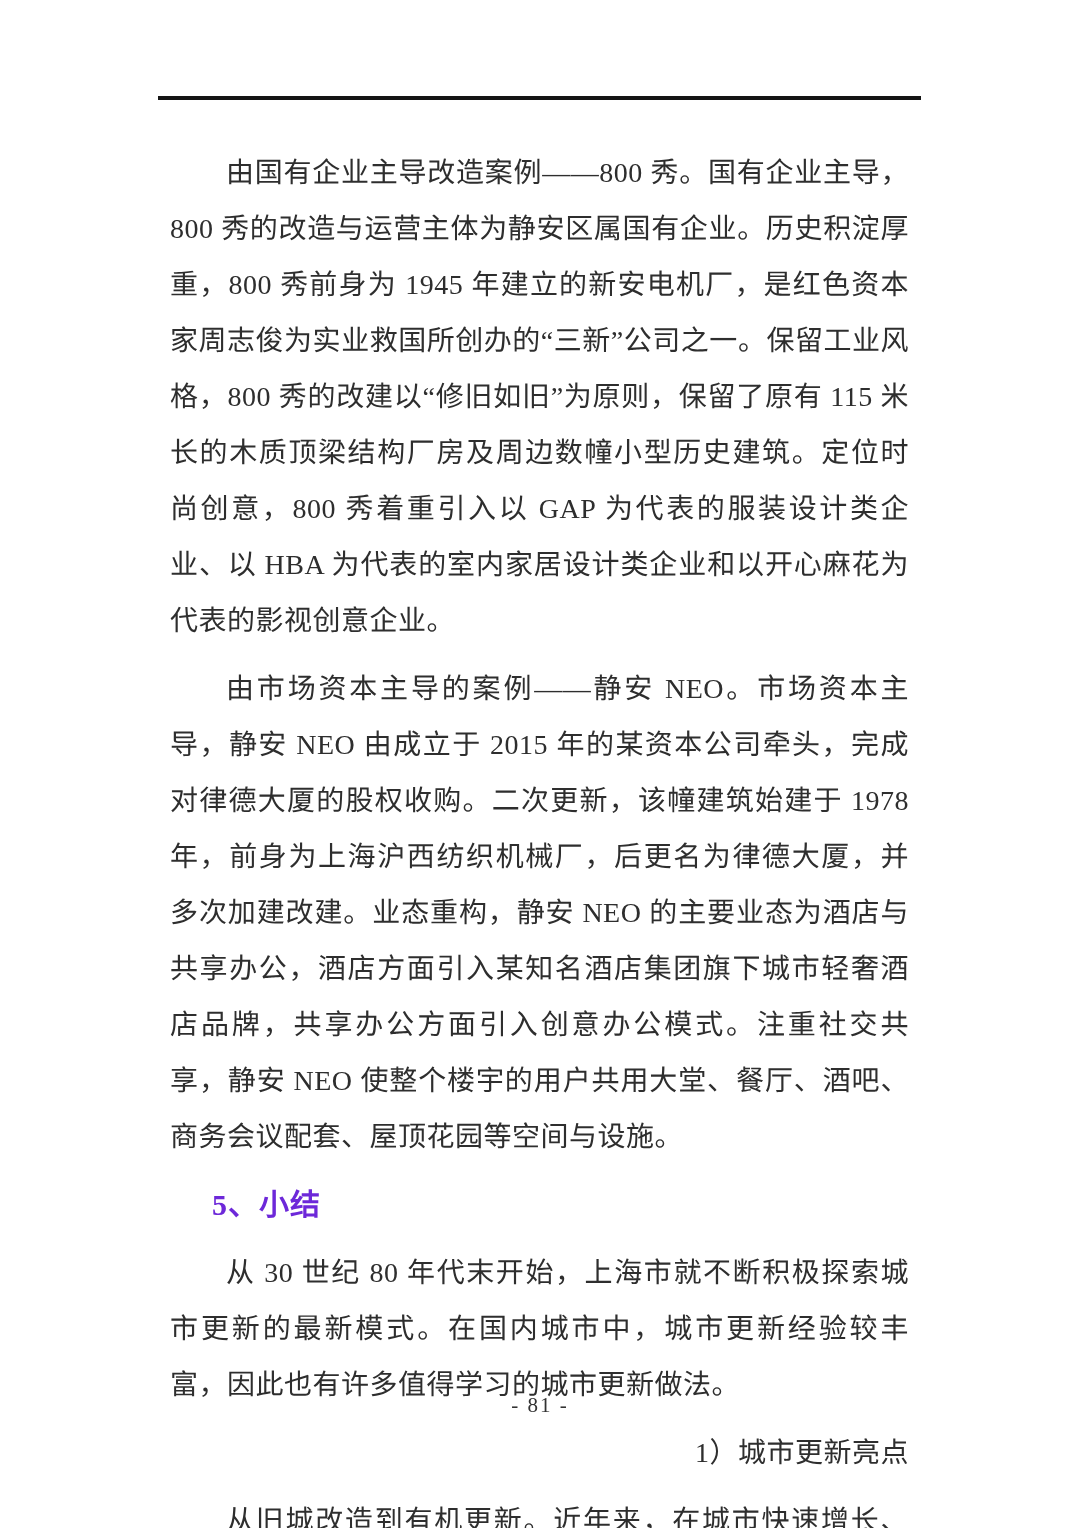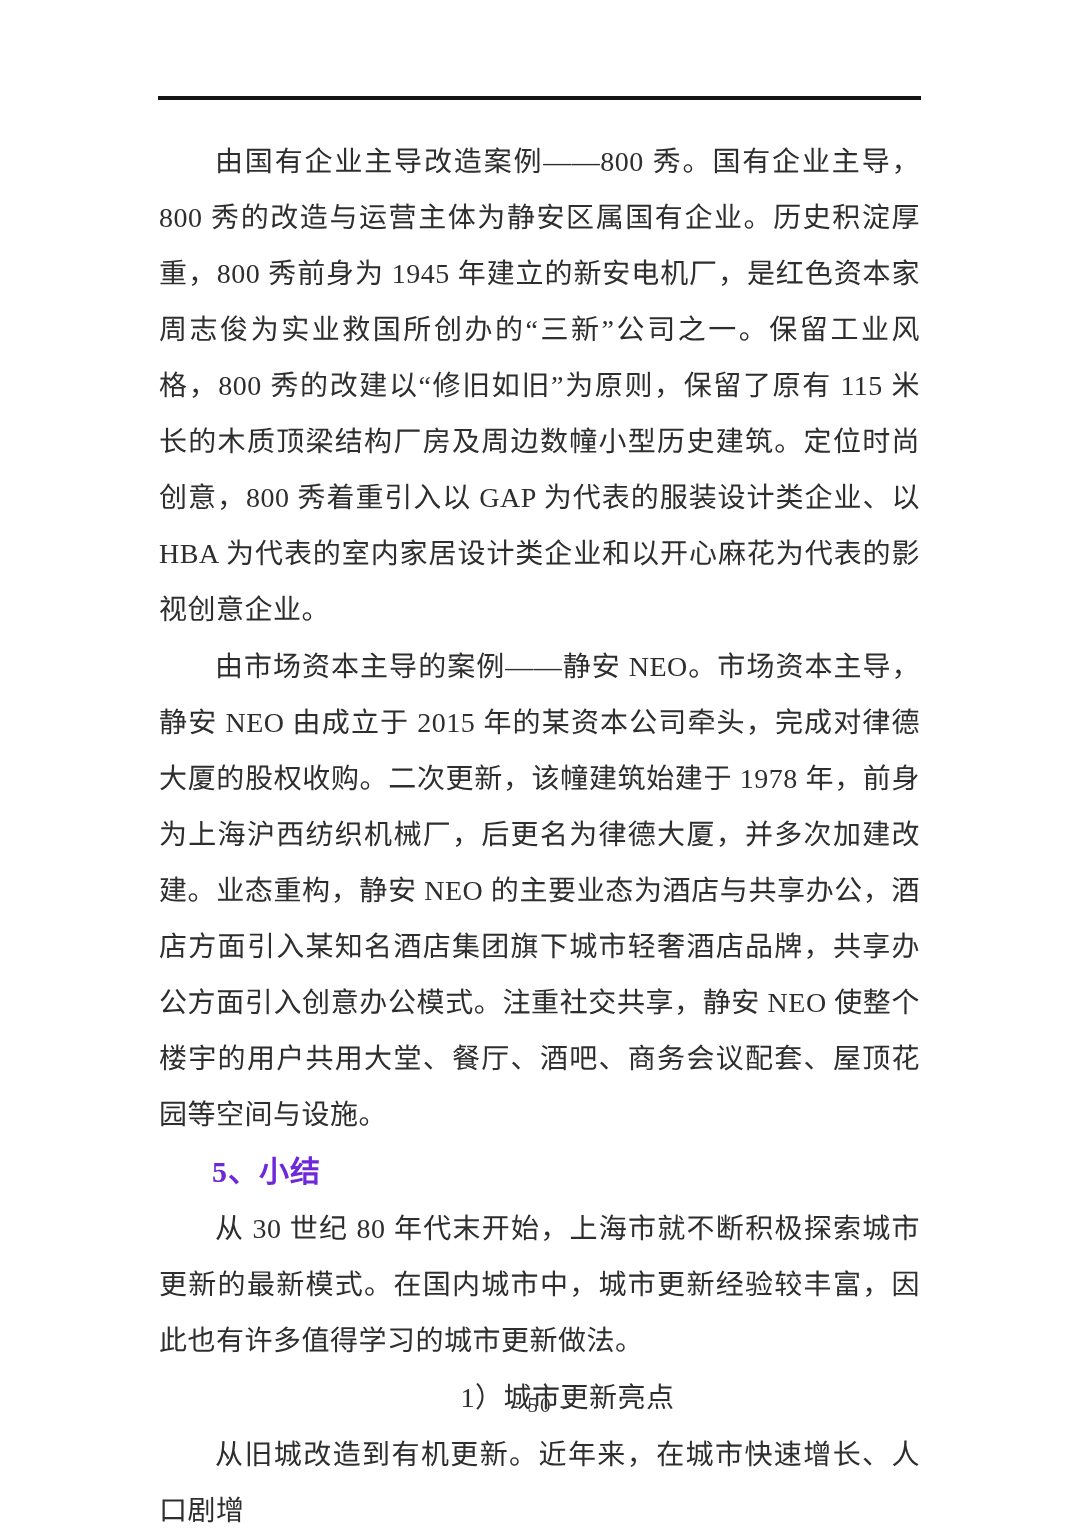--- a/index.html
+++ b/index.html
@@ -29,37 +29,37 @@
     top: 133px;
     width: 763px;
     color: #2e2e2e;
     font-size: 28px;
     line-height: 56px;
     text-align: justify;
     text-justify: inter-character;
     letter-spacing: 0.5px;
   }
   .content p {
-    margin: 1px;
+    margin: 12px;
     padding: 0;
     text-indent: 2em;
   }
   .section-heading {
     margin: 0;
     padding: 0;
     text-indent: 1.8em;
     font-size: 30px;
     line-height: 56px;
     font-weight: bold;
     color: #6d28d9;
     text-align: left;
     letter-spacing: 1px;
   }
   .subheading {
-    text-align: center;
+    text-align: right;
   }
   .footer {
     position: absolute;
     left: 0;
     top: 1392px;
     width: 100%;
     text-align: center;
   }
   .page-number {
     font-size: 21px;
@@ -84,16 +84,16 @@
     <h2 class="section-heading">5、小结</h2>
 
     <p>从 30 世纪 80 年代末开始，上海市就不断积极探索城市更新的最新模式。在国内城市中，城市更新经验较丰富，因此也有许多值得学习的城市更新做法。</p>
 
     <p class="subheading">1）城市更新亮点</p>
 
     <p>从旧城改造到有机更新。近年来，在城市快速增长、人口剧增</p>
   </div>
 
   <div class="footer">
-    <span class="page-number">- 50 -</span>
+    <span class="page-number">- 81 -</span>
   </div>
 
 </div>
 
 </body></html>

